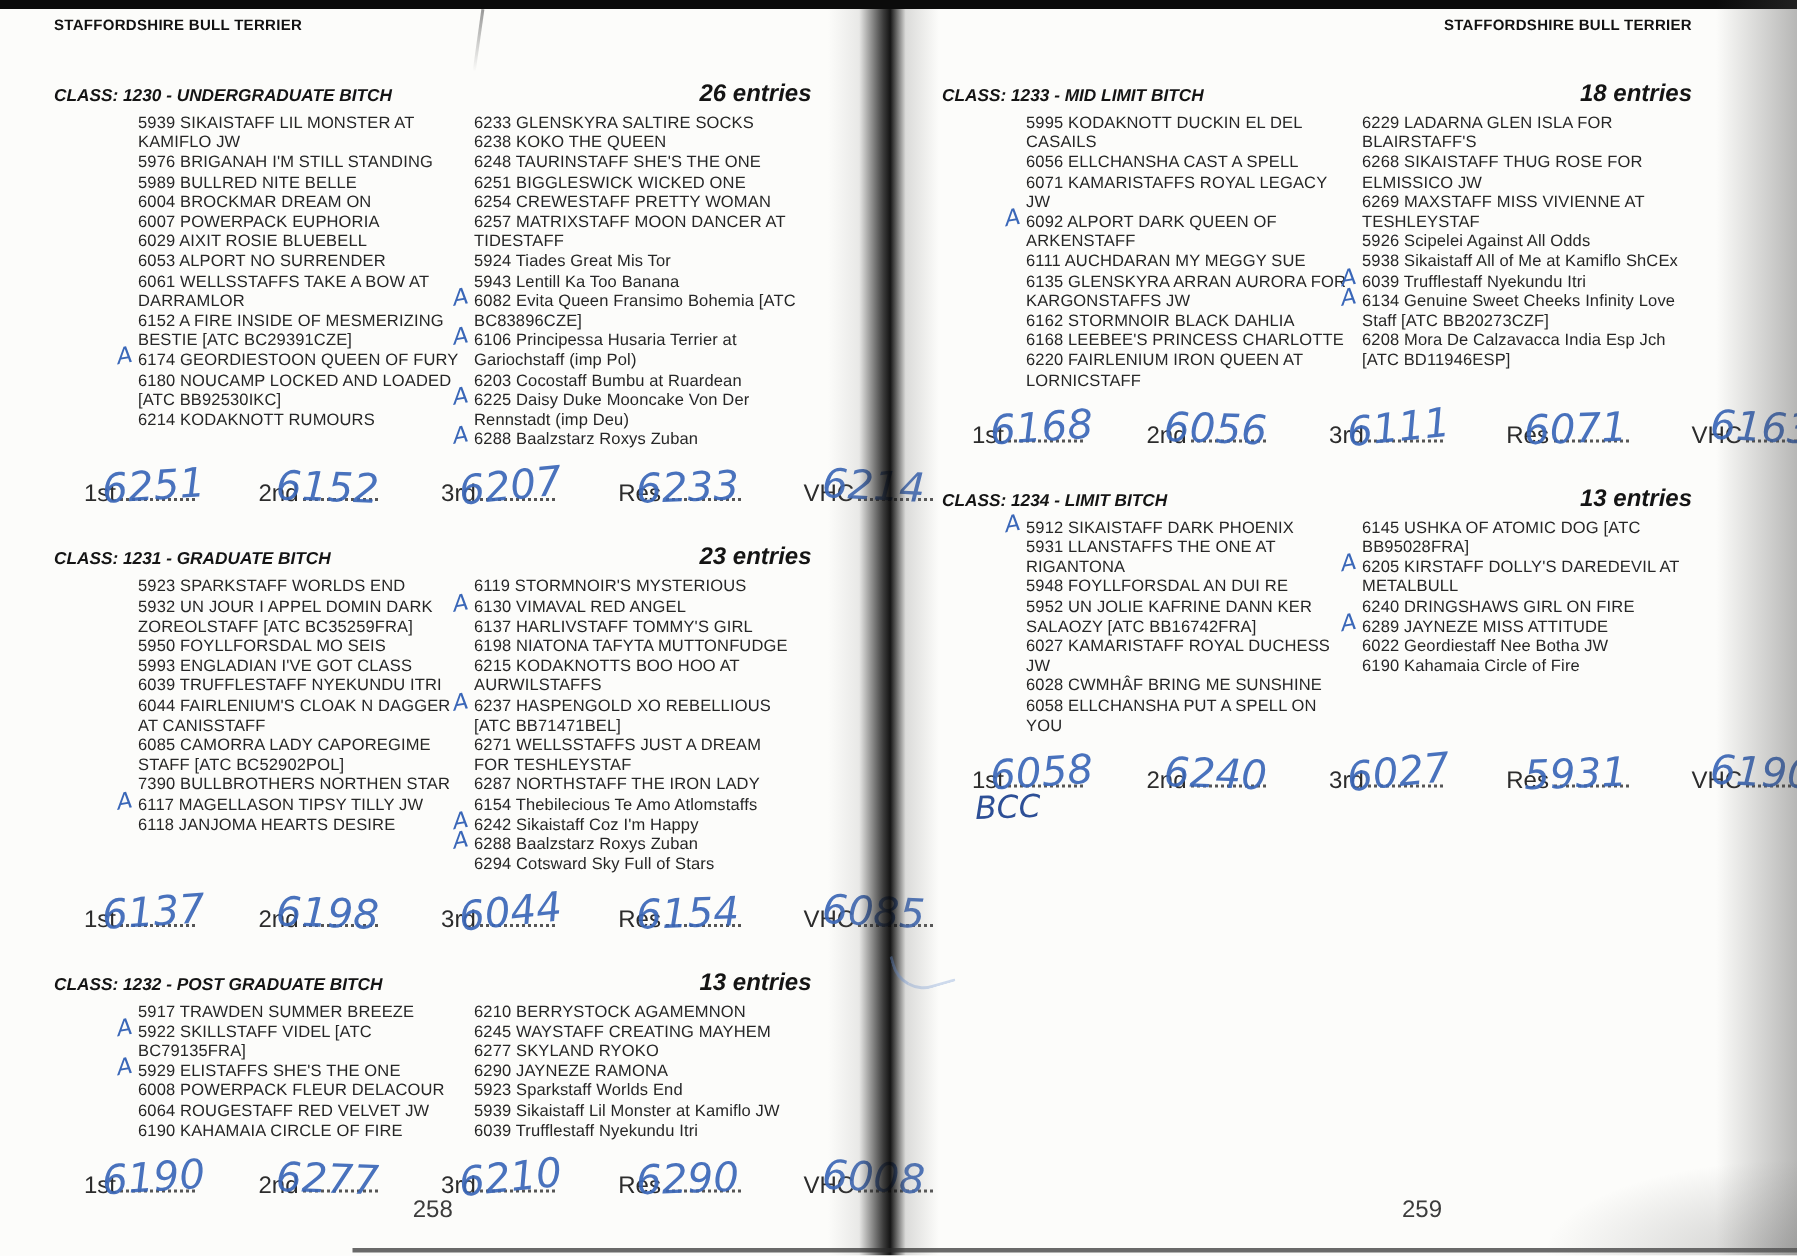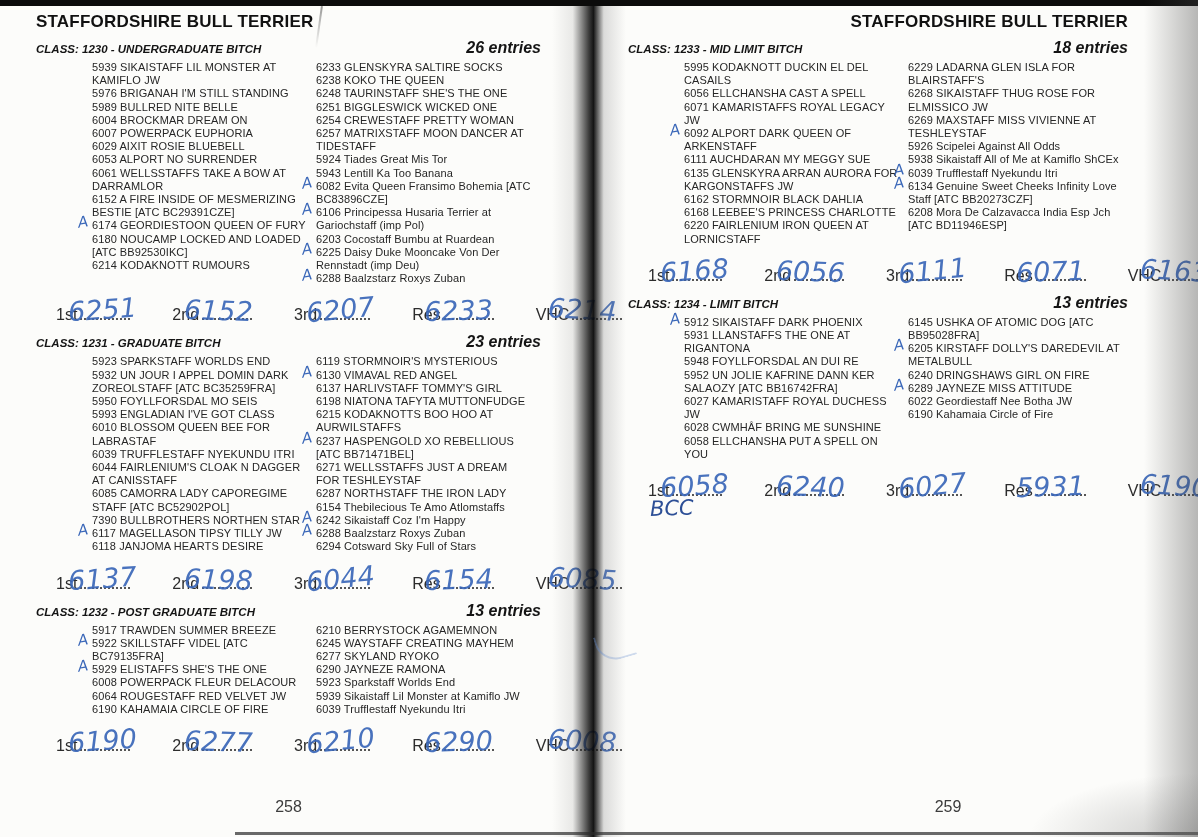--- a/index.html
+++ b/index.html
@@ -21,25 +21,25 @@
   .crease{position:absolute;left:318px;top:6px;width:2px;height:42px;transform:rotate(8deg);
     background:linear-gradient(rgba(70,70,70,.55), rgba(70,70,70,0));}
   .stray-mark{position:absolute;left:596px;top:632px;width:36px;height:26px;transform:rotate(-16deg);
     border-left:2px solid rgba(100,140,205,.38);border-bottom:2px solid rgba(100,140,205,.30);
     border-bottom-left-radius:22px;}
 
   
   .page{position:absolute;top:12px;width:505px;height:812px;}
   .page-left{left:36px;}
   .page-right{left:628px;width:500px;}
-  .breed-header{font-size:17px;font-weight:bold;color:#111;letter-spacing:.2px;
+  .breed-header{font-size:10px;font-weight:bold;color:#111;letter-spacing:.2px;
     height:18px;margin-bottom:6px;}
   .page-right .breed-header{text-align:right;}
 
-  .class-section{margin-top:9px;}
+  .class-section{margin-top:24px;}
   .class-section + .class-section{}
   .class-head{display:flex;justify-content:space-between;align-items:baseline;
     font-style:italic;font-weight:bold;color:#141414;margin-bottom:4px;}
   .class-title{font-size:11.5px;}
   .entries-count{font-size:16px;}
 
   .cols{display:flex;padding-left:56px;}
   .col{width:224px;flex:none;}
   .entry{position:relative;max-width:216px;font-size:11px;line-height:13.2px;
     color:var(--print);letter-spacing:.1px;}
@@ -139,21 +139,20 @@
         <div class="class-head">
           <span class="class-title">CLASS: 1231 - GRADUATE BITCH</span>
           <span class="entries-count">23 entries</span>
         </div>
         <div class="cols">
           <div class="col">
             <div class="entry"><span class="entry-text">5923 SPARKSTAFF WORLDS END</span></div>
             <div class="entry"><span class="entry-text">5932 UN JOUR I APPEL DOMIN DARK ZOREOLSTAFF [ATC BC35259FRA]</span></div>
             <div class="entry"><span class="entry-text">5950 FOYLLFORSDAL MO SEIS</span></div>
             <div class="entry"><span class="entry-text">5993 ENGLADIAN I'VE GOT CLASS</span></div>
-            <div class="entry"><span class="entry-text">6010 BLOSSOM QUEEN BEE FOR LABRASTAF</span></div>
             <div class="entry"><span class="entry-text">6039 TRUFFLESTAFF NYEKUNDU ITRI</span></div>
             <div class="entry"><span class="entry-text">6044 FAIRLENIUM'S CLOAK N DAGGER AT CANISSTAFF</span></div>
             <div class="entry"><span class="entry-text">6085 CAMORRA LADY CAPOREGIME STAFF [ATC BC52902POL]</span></div>
             <div class="entry"><span class="entry-text">7390 BULLBROTHERS NORTHEN STAR</span></div>
             <div class="entry"><span class="hw-mark">A</span><span class="entry-text">6117 MAGELLASON TIPSY TILLY JW</span></div>
             <div class="entry"><span class="entry-text">6118 JANJOMA HEARTS DESIRE</span></div>
           </div>
           <div class="col">
             <div class="entry"><span class="entry-text">6119 STORMNOIR'S MYSTERIOUS</span></div>
             <div class="entry"><span class="hw-mark">A</span><span class="entry-text">6130 VIMAVAL RED ANGEL</span></div>

